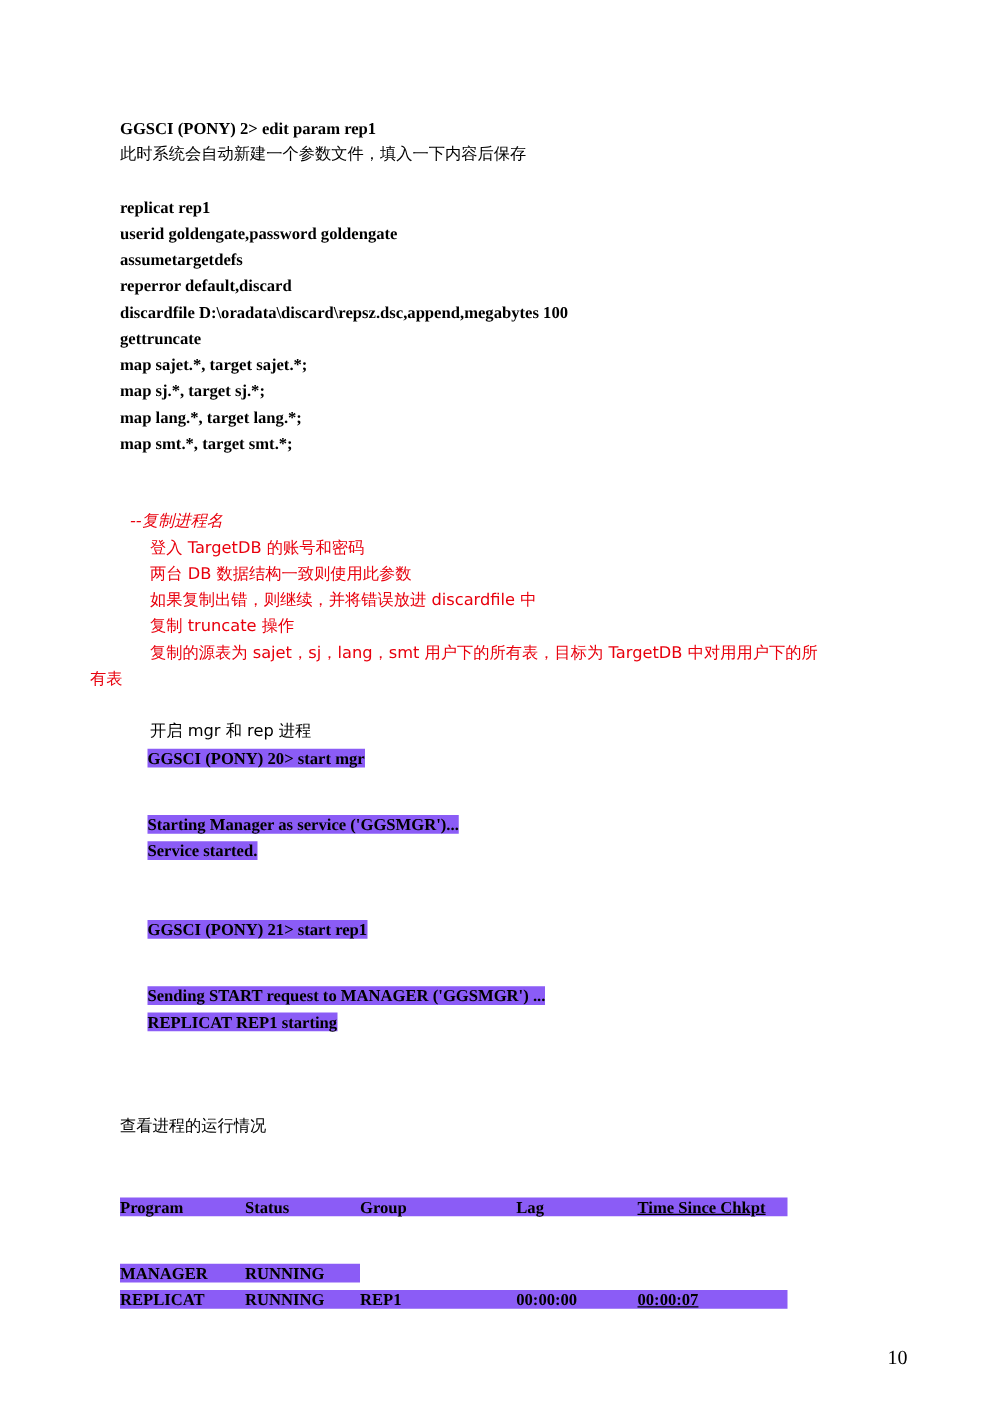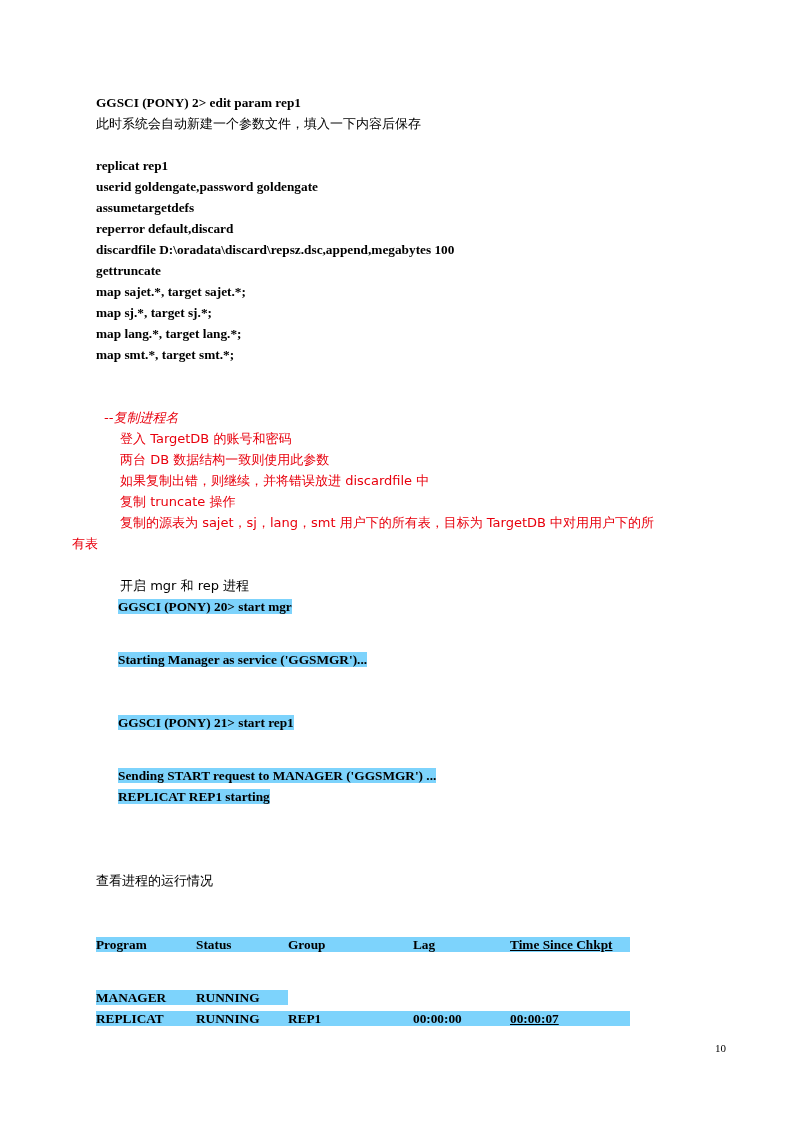--- a/index.html
+++ b/index.html
@@ -41,21 +41,21 @@
   .indent-cn { padding-left: 24px; }
   .indent-red2 { padding-left: 8px; font-style: italic; }
 
   .spacer-s { height: 11px; }
   .spacer-m { height: 21px; }
   .spacer-l { height: 32px; }
   .spacer-xl { height: 42px; }
 
   
   .hl {
-    background: #7dd3fc;
+    background: #8b5cf6;
   }
   .red {
     color: #e8000d;
   }
   .cn {
     font-family: "DejaVu Sans", "Liberation Sans", sans-serif;
     font-size: 13px;
   }
 
   
@@ -71,22 +71,22 @@
   }
   .c-prog { width: 100px; }
   .c-stat { width: 92px; }
   .c-grp  { width: 87px; }
   .c-lag  { width: 97px; margin-left: 38px; }
   .c-chk  { width: 120px; text-decoration: underline; }
 
   .page-number {
     position: absolute;
     right: 68px;
-    top: 1042px;
-    font-size: 11px;
+    top: 1078px;
+    font-size: 16px;
     font-family: "Liberation Serif", "DejaVu Serif", serif;
     color: #000000;
   }
 </style>
 </head>
 <body>
 
 <div class="page">
   <div class="content">
 
@@ -117,20 +117,21 @@
     <div class="line red cn" style="margin-left:-24px">有表</div>
 
     <div class="spacer-m"></div>
 
     <div class="line cn indent-cn">开启 mgr 和 rep 进程</div>
     <div class="line bold indent1"><span class="hl">GGSCI (PONY) 20&gt; start mgr</span></div>
 
     <div class="spacer-l"></div>
 
     <div class="line bold indent1"><span class="hl">Starting Manager as service ('GGSMGR')...</span></div>
+    <div class="line bold indent1"><span class="hl">Service started.</span></div>
 
     <div class="spacer-xl"></div>
 
     <div class="line bold indent1"><span class="hl">GGSCI (PONY) 21&gt; start rep1</span></div>
 
     <div class="spacer-l"></div>
 
     <div class="line bold indent1"><span class="hl">Sending START request to MANAGER ('GGSMGR') ...</span></div>
     <div class="line bold indent1"><span class="hl">REPLICAT REP1 starting</span></div>
 

